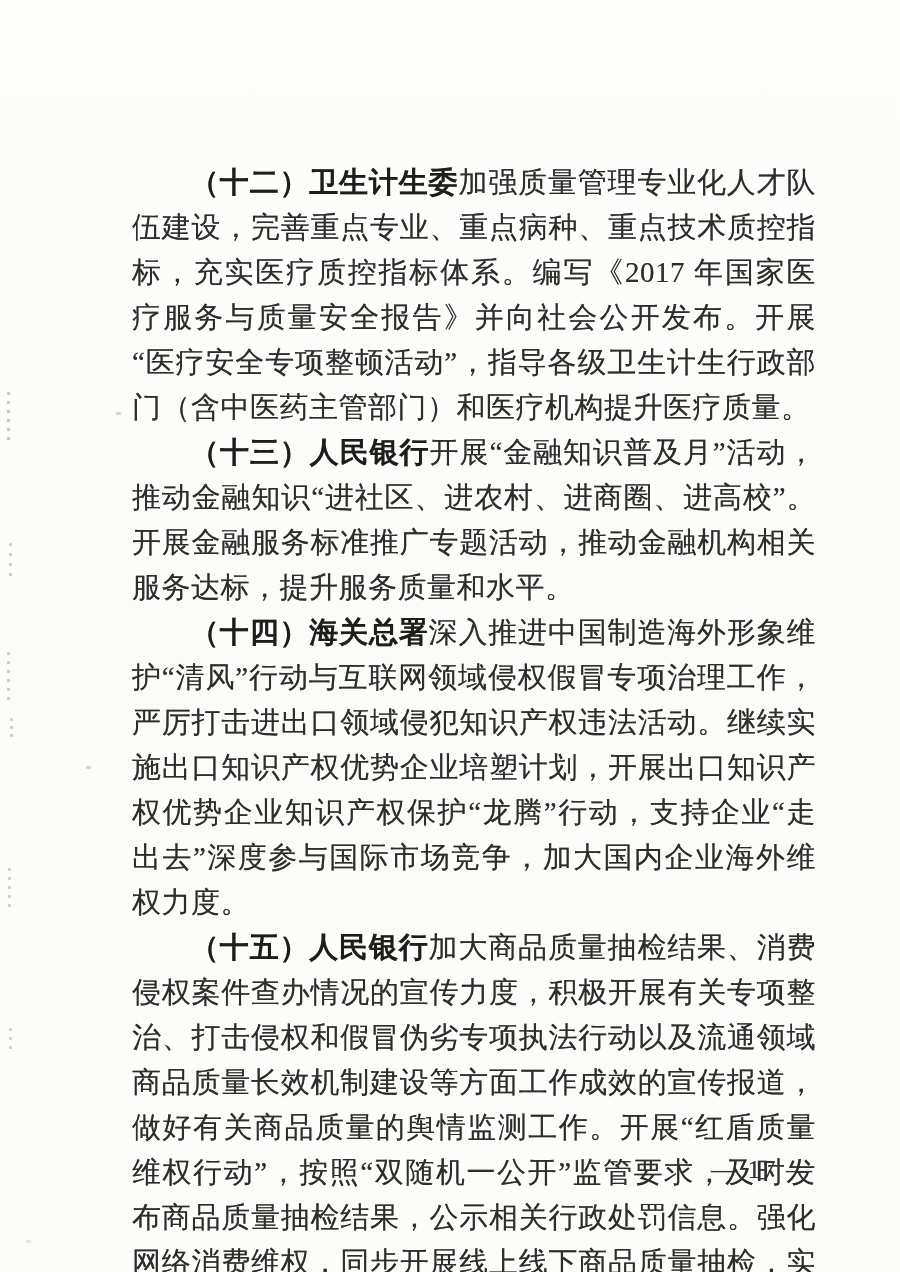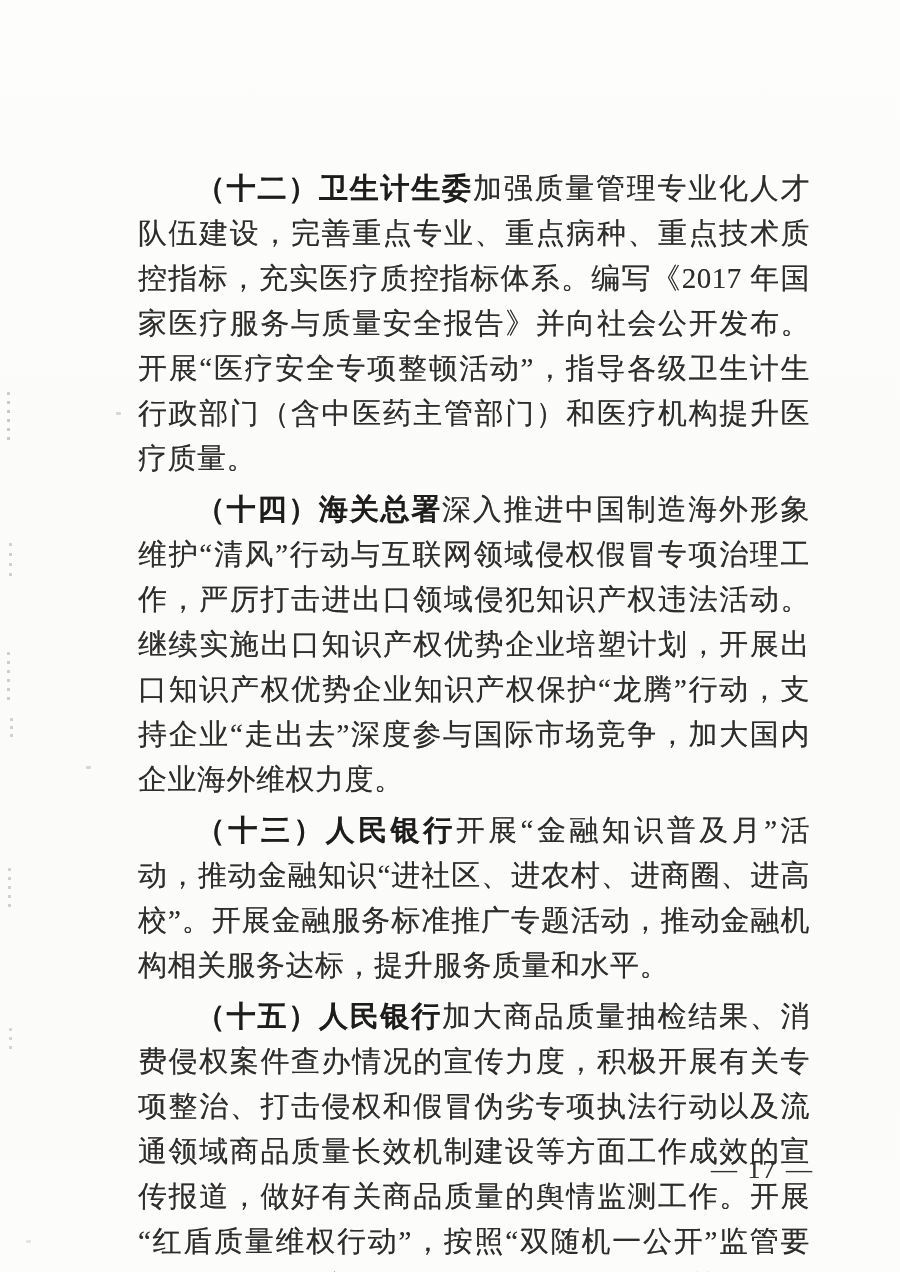--- a/index.html
+++ b/index.html
@@ -26,21 +26,21 @@
     top: 160px;
     width: 684px;
     font-size: 29px;
     line-height: 45px;
     color: #2e2d2c;
     text-align: justify;
     letter-spacing: 0.5px;
     text-shadow: 0 0 0.6px rgba(40, 40, 40, 0.55);
   }
   .content p {
-    margin: 6px;
+    margin: 0;
     padding: 0;
     text-indent: 2em;
   }
   .para-label {
     font-weight: 700;
     color: #1e1d1c;
   }
   .page-number {
     position: absolute;
     top: 1155px;
@@ -69,24 +69,24 @@
 </head>
 <body>
 
 <div class="page">
 
   <div class="content">
     <p>
       <span class="para-label">（十二）卫生计生委</span><span>加强质量管理专业化人才队伍建设，完善重点专业、重点病种、重点技术质控指标，充实医疗质控指标体系。编写《2017 年国家医疗服务与质量安全报告》并向社会公开发布。开展“医疗安全专项整顿活动”，指导各级卫生计生行政部门（含中医药主管部门）和医疗机构提升医疗质量。</span>
     </p>
     <p>
-      <span class="para-label">（十四）海关总署</span><span>深入推进中国制造海外形象维护“清风”行动与互联网领域侵权假冒专项治理工作，严厉打击进出口领域侵犯知识产权违法活动。继续实施出口知识产权优势企业培塑计划，开展出口知识产权优势企业知识产权保护“龙腾”行动，支持企业“走出去”深度参与国际市场竞争，加大国内企业海外维权力度。</span>
+      <span class="para-label">（十三）人民银行</span><span>开展“金融知识普及月”活动，推动金融知识“进社区、进农村、进商圈、进高校”。开展金融服务标准推广专题活动，推动金融机构相关服务达标，提升服务质量和水平。</span>
     </p>
     <p>
-      <span class="para-label">（十三）人民银行</span><span>开展“金融知识普及月”活动，推动金融知识“进社区、进农村、进商圈、进高校”。开展金融服务标准推广专题活动，推动金融机构相关服务达标，提升服务质量和水平。</span>
+      <span class="para-label">（十四）海关总署</span><span>深入推进中国制造海外形象维护“清风”行动与互联网领域侵权假冒专项治理工作，严厉打击进出口领域侵犯知识产权违法活动。继续实施出口知识产权优势企业培塑计划，开展出口知识产权优势企业知识产权保护“龙腾”行动，支持企业“走出去”深度参与国际市场竞争，加大国内企业海外维权力度。</span>
     </p>
     <p>
       <span class="para-label">（十五）人民银行</span><span>加大商品质量抽检结果、消费侵权案件查办情况的宣传力度，积极开展有关专项整治、打击侵权和假冒伪劣专项执法行动以及流通领域商品质量长效机制建设等方面工作成效的宣传报道，做好有关商品质量的舆情监测工作。开展“红盾质量维权行动”，按照“双随机一公开”监管要求，及时发布商品质量抽检结果，公示相关行政处罚信息。强化网络消费维权，同步开展线上线下商品质量抽检，实现抽检结果线上线下共同适用。严厉查处一批涉网消费侵权行为，切实净化网络消费环境。</span>
     </p>
   </div>
 
   <div class="page-number">— 17 —</div>
 
   <div class="artifact a1"></div>
   <div class="artifact a2"></div>

